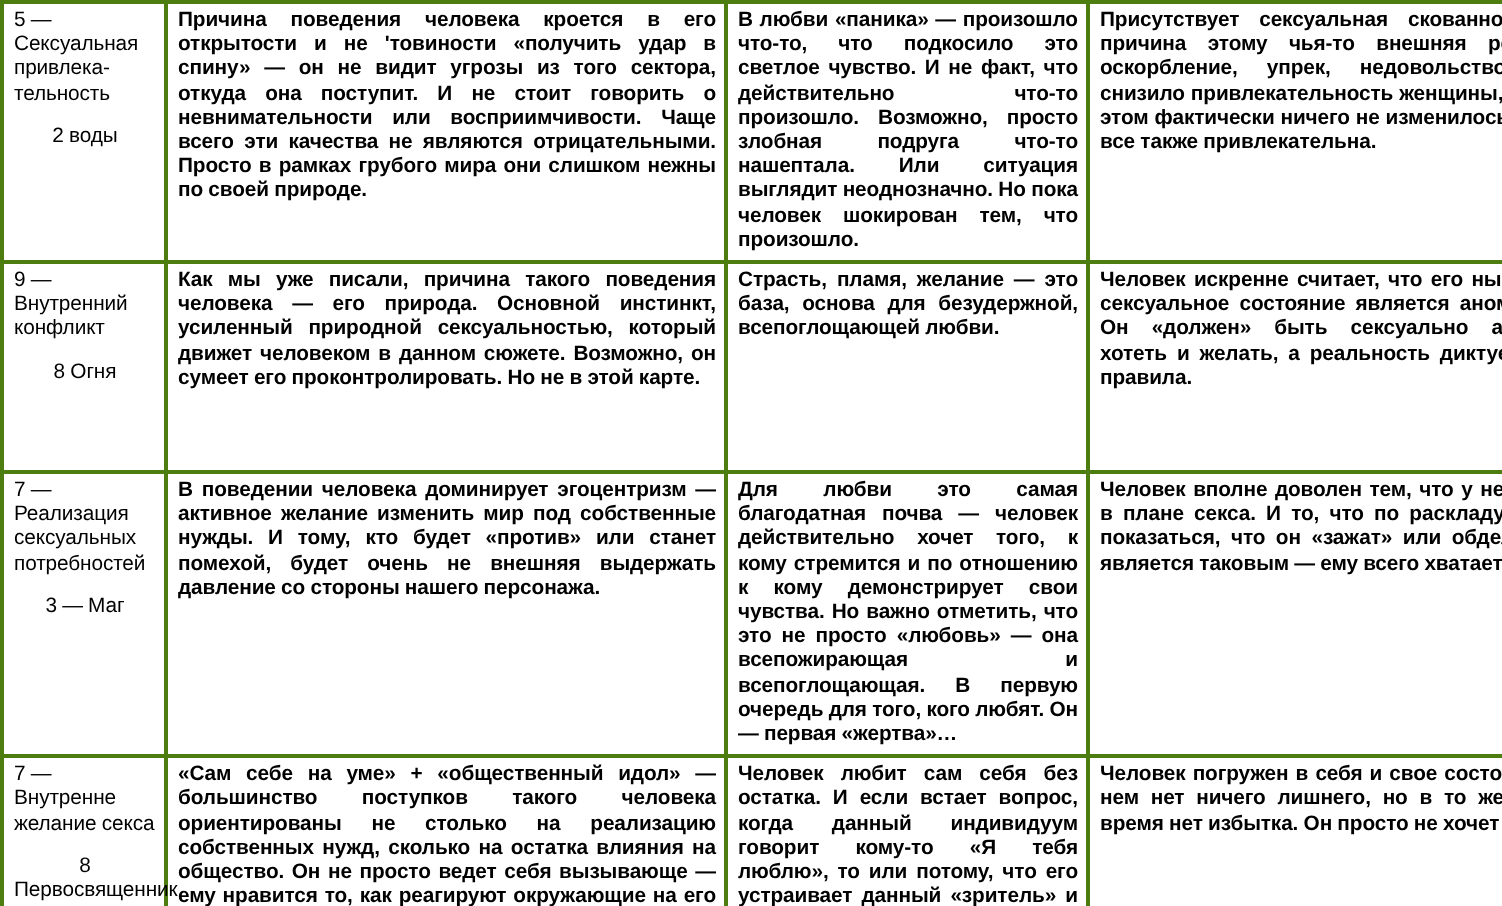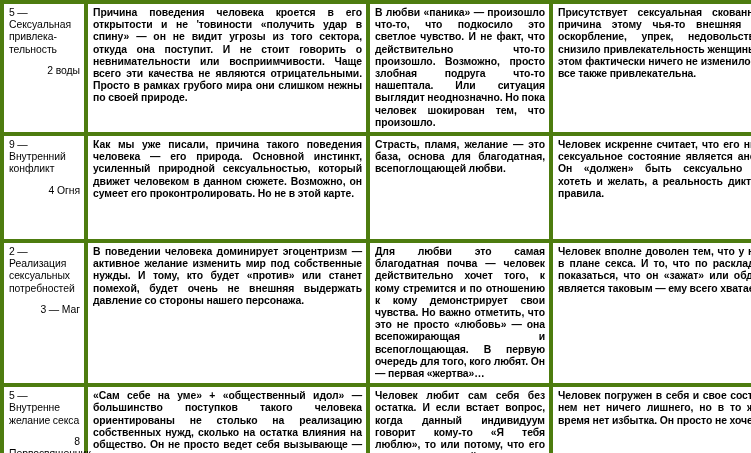--- a/index.html
+++ b/index.html
@@ -14,21 +14,21 @@
     font-family: "Liberation Sans", sans-serif;
     color: #000000;
   }
   table.doc-table {
     border-collapse: collapse;
     width: 751px;
     table-layout: fixed;
     border: 1px solid #000;
   }
   table.doc-table td {
-    border: 4px solid #4d7c0f;
+    border: 2px solid #4d7c0f;
     vertical-align: top;
     padding: 3px 4px 3px 5px;
     font-size: 10.4px;
     line-height: 12.2px;
     text-align: justify;
     text-justify: inter-word;
     hyphens: manual;
     word-spacing: -0.2px;
     letter-spacing: -0.05px;
   }
@@ -45,21 +45,21 @@
   td.col-sex {
     width: 239px;
   }
   .key-title {
     display: block;
     margin: 0 0 9px 0;
     text-align: left;
   }
   .key-sub {
     display: block;
-    text-align: right;
+    text-align: center;
   }
   .cell-text {
     display: block;
     font-weight: bold;
   }
   .row-1 td { height: 119px; }
   .row-2 td { height: 97px; }
   .row-3 td { height: 103px; }
   .row-4 td { height: 110px; }
 </style>
@@ -79,50 +79,50 @@
       <td class="col-love">
         <span class="cell-text">В любви «паника» — произошло что-то, что подкосило это светлое чувство. И не факт, что действительно что-то произошло. Возможно, просто злобная подруга что-то нашептала. Или ситуация выглядит неоднозначно. Но пока человек шокирован тем, что произошло.</span>
       </td>
       <td class="col-sex">
         <span class="cell-text">Присутствует сексуальная скованность — причина этому чья-то внешняя реакция: оскорбление, упрек, недовольство. Это снизило привлекательность женщины, но при этом фактически ничего не изменилось — она все также привлекательна.</span>
       </td>
     </tr>
     <tr class="row-2">
       <td class="col-key">
         <span class="key-title">9 — Внутренний конфликт</span>
-        <span class="key-sub">4 Огня</span>
+        <span class="key-sub">8 Огня</span>
       </td>
       <td class="col-desc">
         <span class="cell-text">Как мы уже писали, причина такого поведения человека — его природа. Основной инстинкт, усиленный природной сексуальностью, который движет человеком в данном сюжете. Возможно, он сумеет его проконтролировать. Но не в этой карте.</span>
       </td>
       <td class="col-love">
-        <span class="cell-text">Страсть, пламя, желание — это база, основа для благодатная, всепоглощающей любви.</span>
+        <span class="cell-text">Страсть, пламя, желание — это база, основа для безудержной, всепоглощающей любви.</span>
       </td>
       <td class="col-sex">
         <span class="cell-text">Человек искренне считает, что его нынешнее сексуальное состояние является аномалией. Он «должен» быть сексуально активен, хотеть и желать, а реальность диктует свои правила.</span>
       </td>
     </tr>
     <tr class="row-3">
       <td class="col-key">
-        <span class="key-title">2 — Реализация сексуальных потребностей</span>
+        <span class="key-title">7 — Реализация сексуальных потребностей</span>
         <span class="key-sub">3 — Маг</span>
       </td>
       <td class="col-desc">
         <span class="cell-text">В поведении человека доминирует эгоцентризм — активное желание изменить мир под собственные нужды. И тому, кто будет «против» или станет помехой, будет очень не внешняя выдержать давление со стороны нашего персонажа.</span>
       </td>
       <td class="col-love">
         <span class="cell-text">Для любви это самая благодатная почва — человек действительно хочет того, к кому стремится и по отношению к кому демонстрирует свои чувства. Но важно отметить, что это не просто «любовь» — она всепожирающая и всепоглощающая. В первую очередь для того, кого любят. Он — первая «жертва»…</span>
       </td>
       <td class="col-sex">
         <span class="cell-text">Человек вполне доволен тем, что у него есть в плане секса. И то, что по раскладу может показаться, что он «зажат» или обделен, не является таковым — ему всего хватает.</span>
       </td>
     </tr>
     <tr class="row-4">
       <td class="col-key">
-        <span class="key-title">5 — Внутренне желание секса</span>
+        <span class="key-title">7 — Внутренне желание секса</span>
         <span class="key-sub">8 Первосвященник</span>
       </td>
       <td class="col-desc">
         <span class="cell-text">«Сам себе на уме» + «общественный идол» — большинство поступков такого человека ориентированы не столько на реализацию собственных нужд, сколько на остатка влияния на общество. Он не просто ведет себя вызывающе — ему нравится то, как реагируют окружающие на его поведение.</span>
       </td>
       <td class="col-love">
         <span class="cell-text">Человек любит сам себя без остатка. И если встает вопрос, когда данный индивидуум говорит кому-то «Я тебя люблю», то или потому, что его устраивает данный «зритель» и с ним удобно. Или потому, что решил сделать какую-то пакость, попросту говоря, поиздеваться над своим партнером.</span>
       </td>
       <td class="col-sex">
         <span class="cell-text">Человек погружен в себя и свое состояние. В нем нет ничего лишнего, но в то же самое время нет избытка. Он просто не хочет секса.</span>

